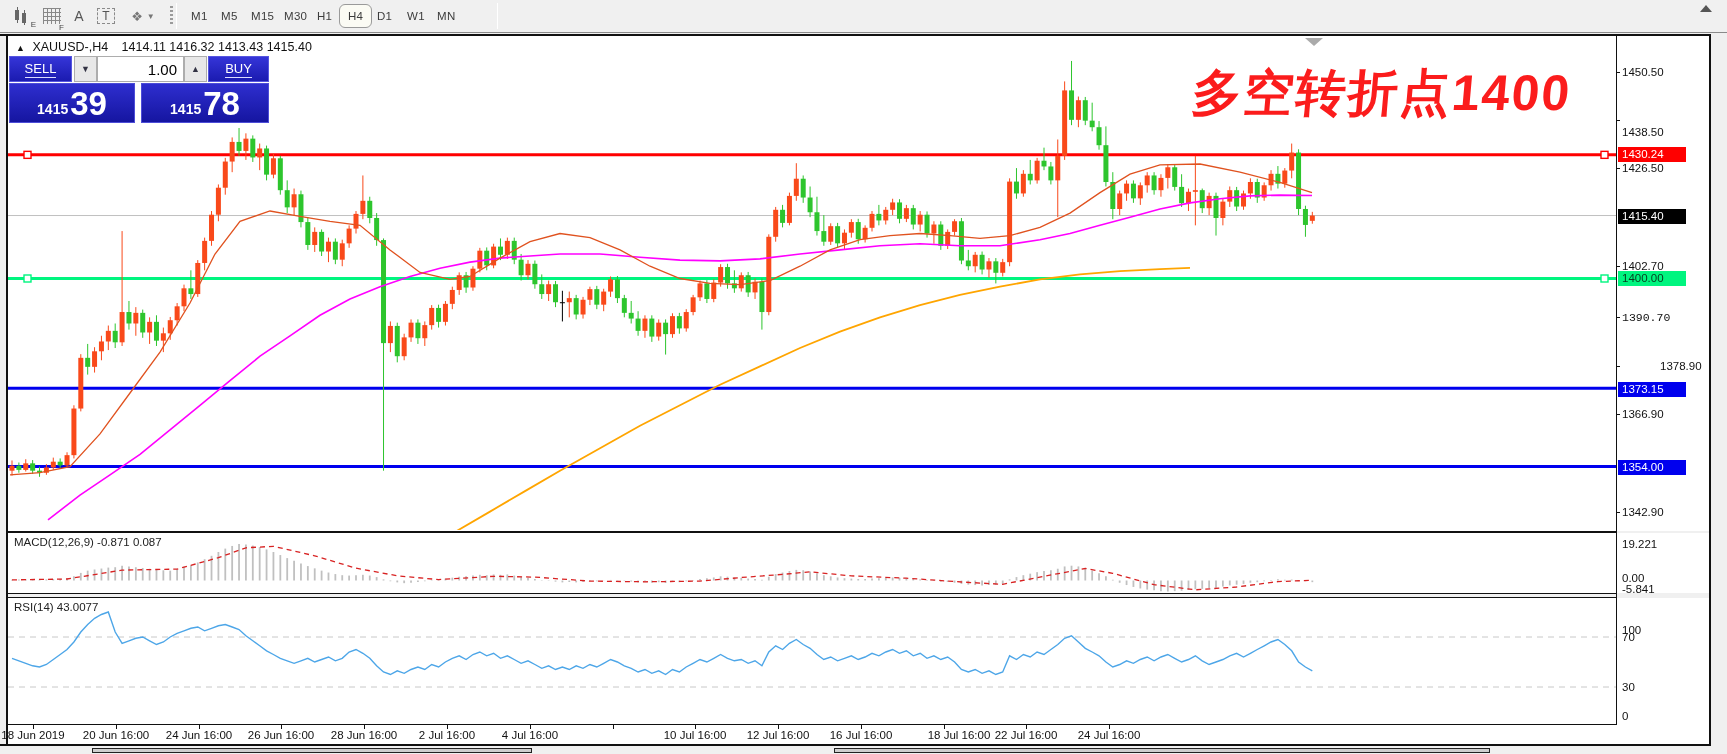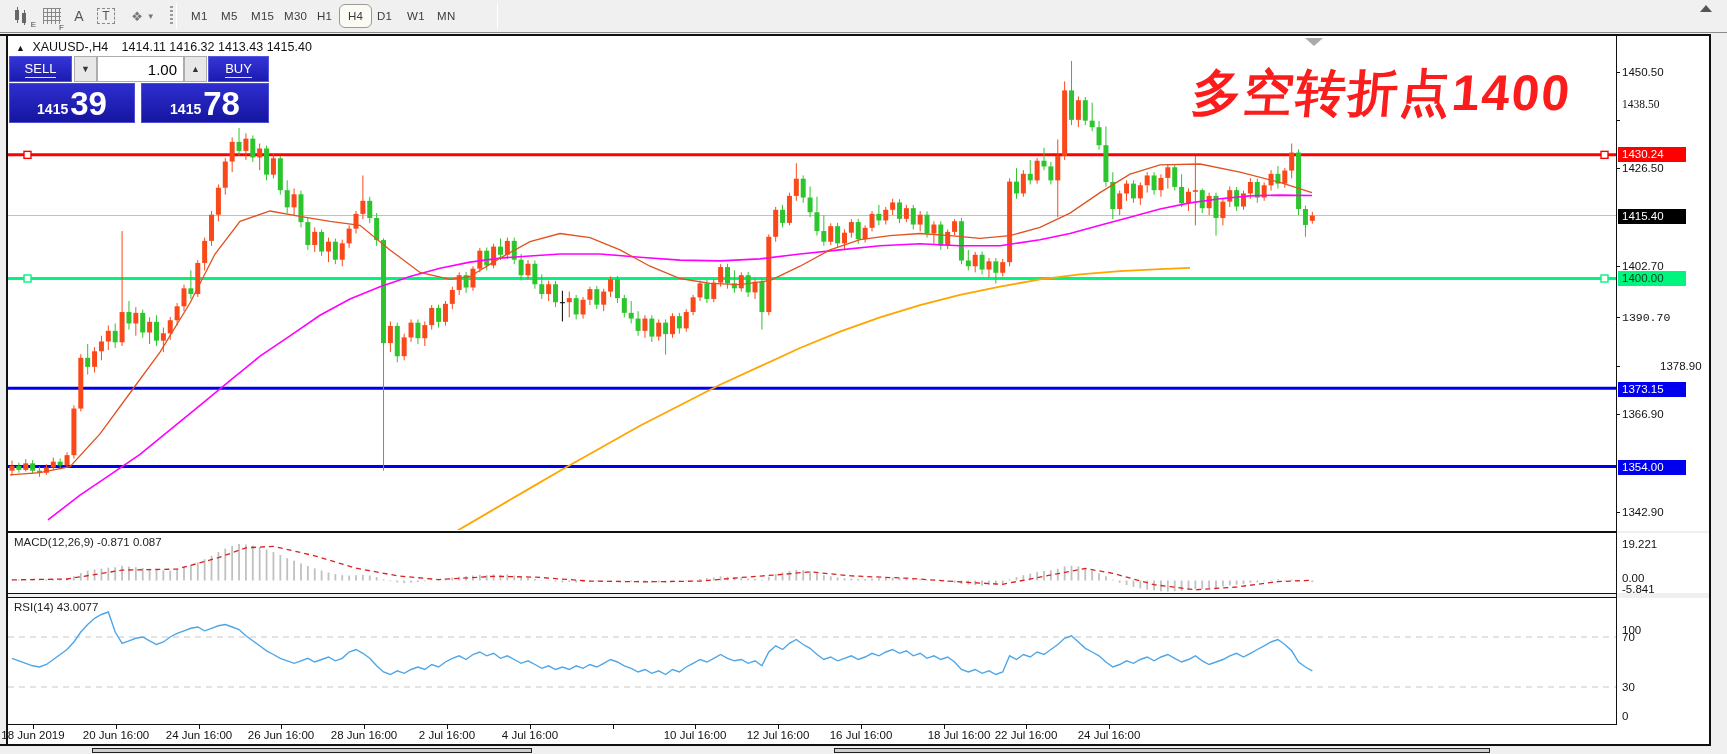--- a/index.html
+++ b/index.html
@@ -774,21 +774,21 @@
     <span class="price-big">78</span>
   </div>
 </div>
 
 <div id="annotation">多空转折点1400</div>
 <div id="shift-marker"></div>
 
 <div id="price-axis">
       <div class="ptick" style="top: 72px;">1450.50</div>
       <div class="tickdash" style="top: 72px;"></div>
-      <div class="ptick" style="top: 104px; font-family: Liberation Serif, serif;">1438.50</div>
+      <div class="ptick" style="top: 132px;">1438.50</div>
       <div class="tickdash" style="top: 120px;"></div>
       <div class="ptick" style="top: 168px;">1426.50</div>
       <div class="tickdash" style="top: 168px;"></div>
       <div class="ptick" style="top: 266px;">1402.70</div>
       <div class="tickdash" style="top: 266px;"></div>
       <div class="ptick" style="top: 317px; font-family: Liberation Mono, monospace;">1390.70</div>
       <div class="tickdash" style="top: 317px;"></div>
       <div class="ptick" style="top: 366px; margin-left: 38px;">1378.90</div>
       <div class="tickdash" style="top: 366px;"></div>
       <div class="ptick" style="top: 414px;">1366.90</div>

